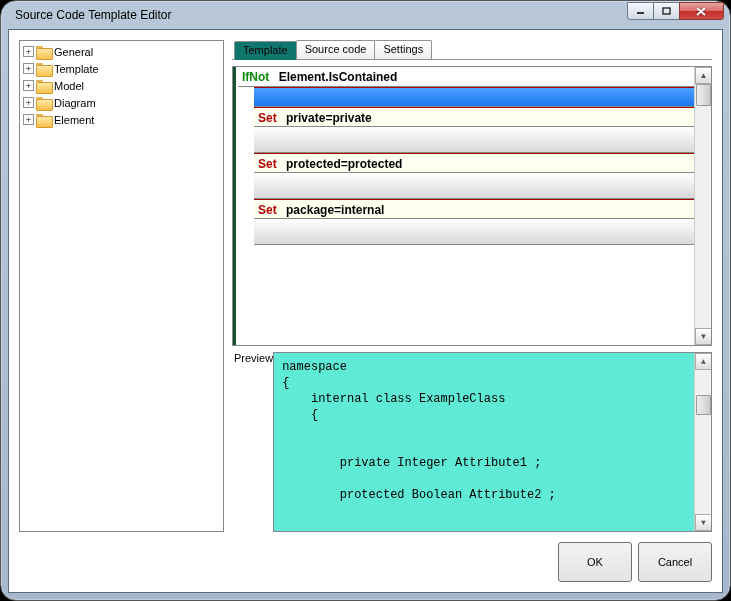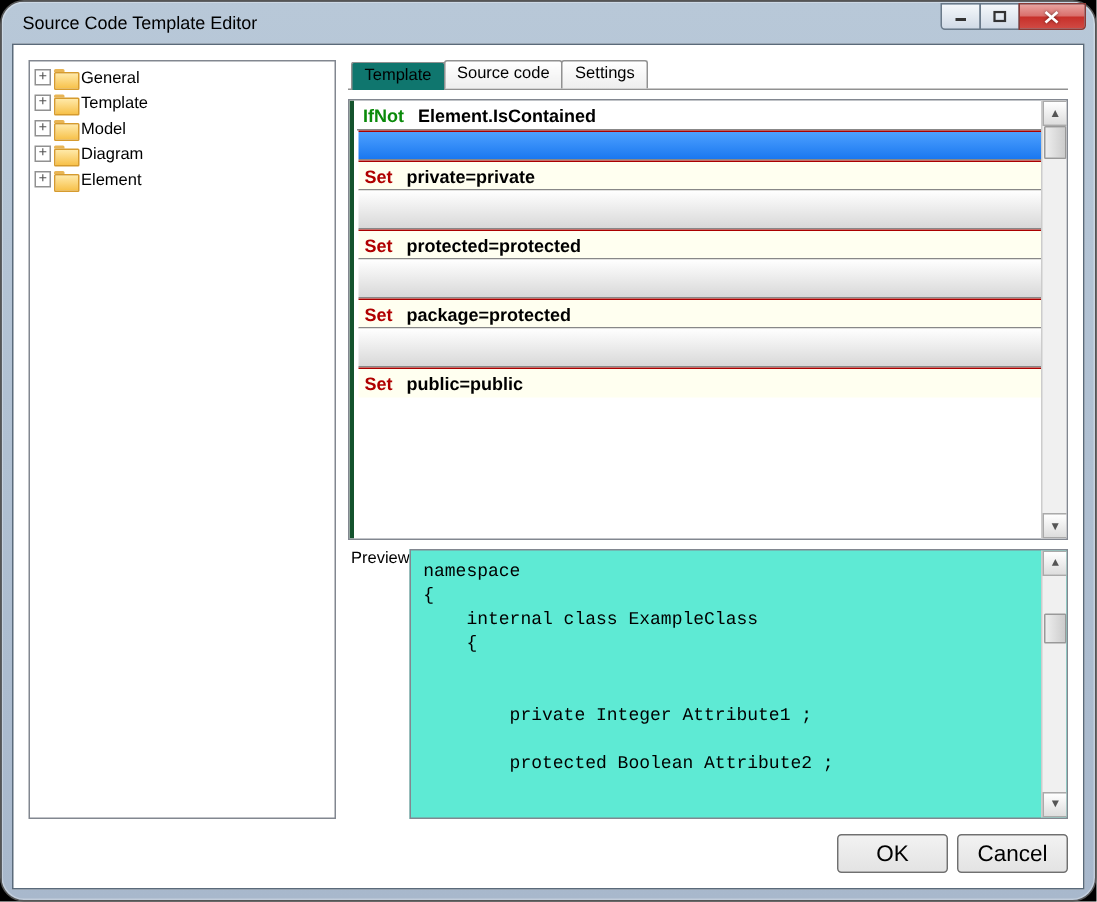--- a/index.html
+++ b/index.html
@@ -26,34 +26,34 @@
 .right-col { flex: 1; display: flex; flex-direction: column; min-width: 0; gap: 6px; }
 .tabs { display: flex; border-bottom: 1px solid #919191; height: 20px; padding-left: 2px; }
 .tab { padding: 2px 8px; border: 1px solid #919191; border-bottom: none; background: linear-gradient(to bottom, #fff, #eee); color: #000; font-size: 11px; margin-right: -1px; border-top-left-radius: 2px; border-top-right-radius: 2px; position: relative; top: 0px; cursor: pointer; }
 .tab.active { background: #0f766e; top: 1px; z-index: 2; padding-bottom: 3px; }
 .template-area { flex: 1; border: 1px solid #828790; background: #fff; position: relative; overflow: hidden; min-height: 0; }
 .template-content { position: absolute; top: 0; left: 0; right: 17px; bottom: 0; border-left: 3px solid #14532d; padding: 1px 0 0 2px; font-family: Tahoma, sans-serif; font-size: 12px; font-weight: bold; }
 .tmpl-head { padding: 2px 4px; border-bottom: 1px solid #888; }
 .kw-ifnot { color: #0a8a0a; }
 .kw-set { color: #b00000; }
 .tmpl-text { color: #000; margin-left: 6px; }
-.tmpl-row { margin-left: 1px; border-bottom: 1px solid #888; }
+.tmpl-row { margin-left: 16px; border-bottom: 1px solid #888; }
 .tmpl-yellow { background: #fffff0; padding: 3px 4px; border-top: 1px solid #a00; height: 20px; }
 .tmpl-gray { background: linear-gradient(to bottom, #fff, #d8d8d8); height: 26px; }
 .tmpl-selected { background: linear-gradient(to bottom, #4da0ff, #1a78f0); height: 20px; border-top: 1px solid #a00; }
 .vscroll { position: absolute; right: 0; top: 0; bottom: 0; width: 17px; background: #f0f0f0; border-left: 1px solid #ccc; }
 .vscroll-btn { width: 17px; height: 17px; background: linear-gradient(to bottom, #fff, #ddd); border: 1px solid #aaa; display: flex; align-items: center; justify-content: center; font-size: 8px; color: #555; }
 .vscroll-thumb { position: absolute; top: 17px; width: 15px; left: 1px; height: 22px; background: linear-gradient(to right, #eee, #ccc); border: 1px solid #999; border-radius: 1px; }
 .vscroll .down { position: absolute; bottom: 0; }
 .preview-group { height: 180px; display: flex; flex-direction: row; }
 .preview { flex: 1; border: 1px solid #828790; background: #5eead4; position: relative; font-family: "Courier New", monospace; font-size: 12px; color: #000; overflow: hidden; }
 .preview-text { position: absolute; top: 6px; left: 8px; right: 20px; white-space: pre; line-height: 16px; }
 .preview .vscroll-thumb { top: 42px; height: 20px; }
 .button-row { display: flex; justify-content: flex-end; gap: 6px; padding-top: 2px; }
-.dlg-btn { width: 74px; height: 26px; border: 1px solid #707070; background: linear-gradient(to bottom, #f2f2f2, #e3e3e3); color: #000; font-size: 15px; border-radius: 3px; cursor: pointer; }
+.dlg-btn { width: 74px; height: 40px; border: 1px solid #707070; background: linear-gradient(to bottom, #f2f2f2, #e3e3e3); color: #000; font-size: 11px; border-radius: 3px; cursor: pointer; }
 </style>
 </head>
 <body>
 
 <div class="outer-glass">
   <div class="titlebar">
     <div class="title">Source Code Template Editor</div>
     <div class="win-controls">
       <div class="win-btn min">
           <svg width="10" height="8">
@@ -124,27 +124,23 @@
               <span class="tmpl-text">private=private</span>
             </div>
             <div class="tmpl-row tmpl-gray"></div>
             <div class="tmpl-row tmpl-yellow">
               <span class="kw-set">Set</span>
               <span class="tmpl-text">protected=protected</span>
             </div>
             <div class="tmpl-row tmpl-gray"></div>
             <div class="tmpl-row tmpl-yellow">
               <span class="kw-set">Set</span>
-              <span class="tmpl-text">package=protected</span>
+              <span class="tmpl-text">package=internal</span>
             </div>
             <div class="tmpl-row tmpl-gray"></div>
-            <div class="tmpl-row tmpl-yellow" style="border-bottom:none;">
-              <span class="kw-set">Set</span>
-              <span class="tmpl-text">public=public</span>
-            </div>
           </div>
           <div class="vscroll">
             <div class="vscroll-btn">▲</div>
             <div class="vscroll-thumb"></div>
             <div class="vscroll-btn down">▼</div>
           </div>
         </div>
 
         <div class="preview-group">
           <div class="group-label">Preview</div>

